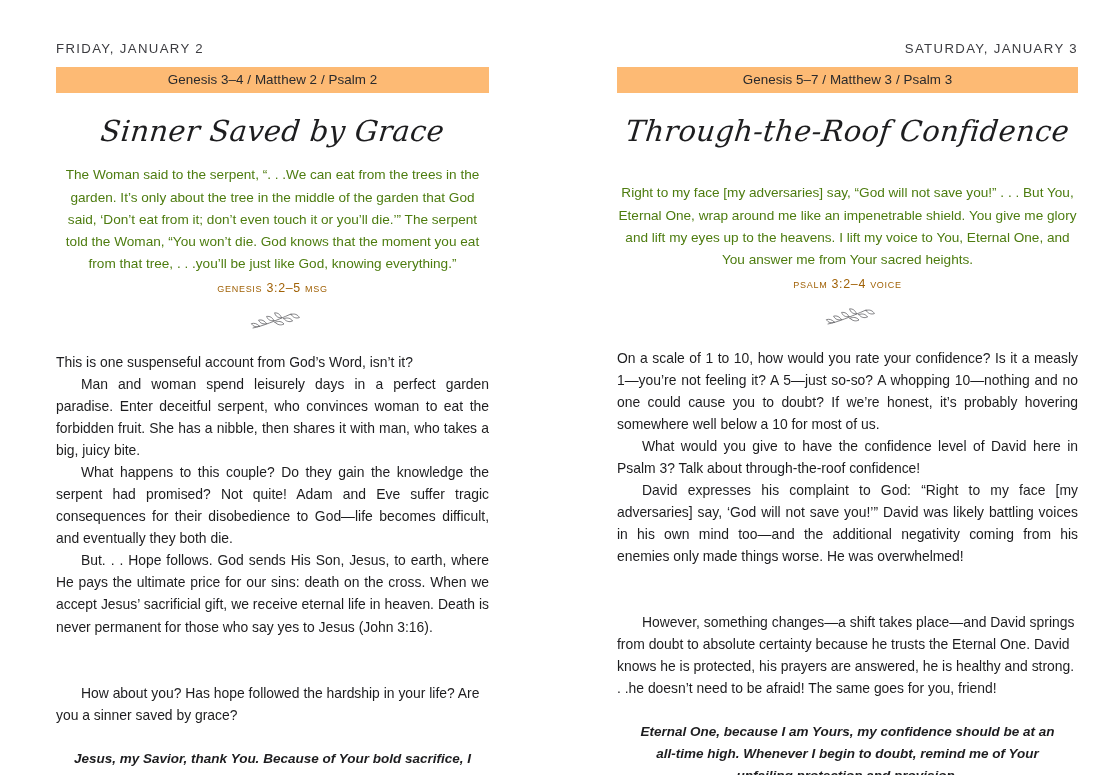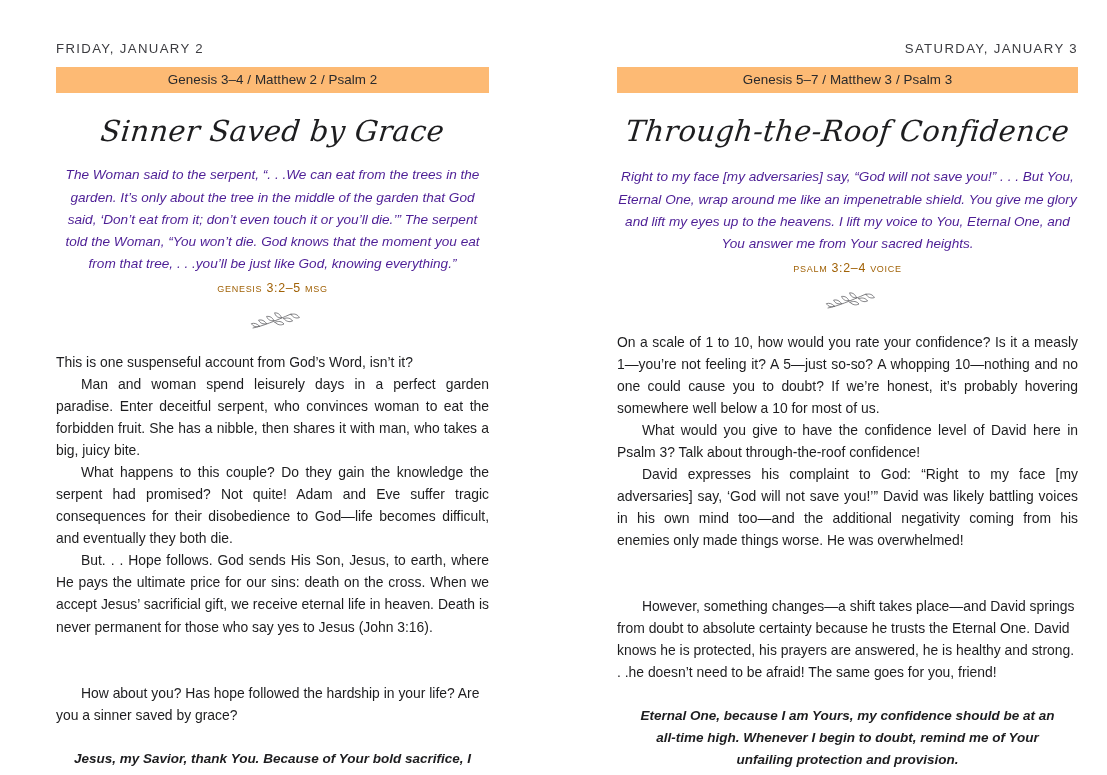--- a/index.html
+++ b/index.html
@@ -66,26 +66,25 @@
     line-height: 1.15;
     color: #1d1d1f;
     letter-spacing: 0.3px;
     transform: skewX(-6deg);
   }
 
   
   .epigraph {
     margin-top: 16px;
     text-align: center;
-    font-style: italic;
     font-size: 13.6px;
     line-height: 1.63;
-    color: #4c1d95;
-  }
-  .page-right .epigraph { margin-top: 18px; }
+    color: #4d7c0f;
+  }
+  .page-right .epigraph { margin-top: 34px; }
 
   .epi-ref {
     margin-top: 6px;
     text-align: center;
     font-size: 12.4px;
     font-variant: small-caps;
     text-transform: lowercase;
     letter-spacing: 0.7px;
     color: #a16207;
   }

